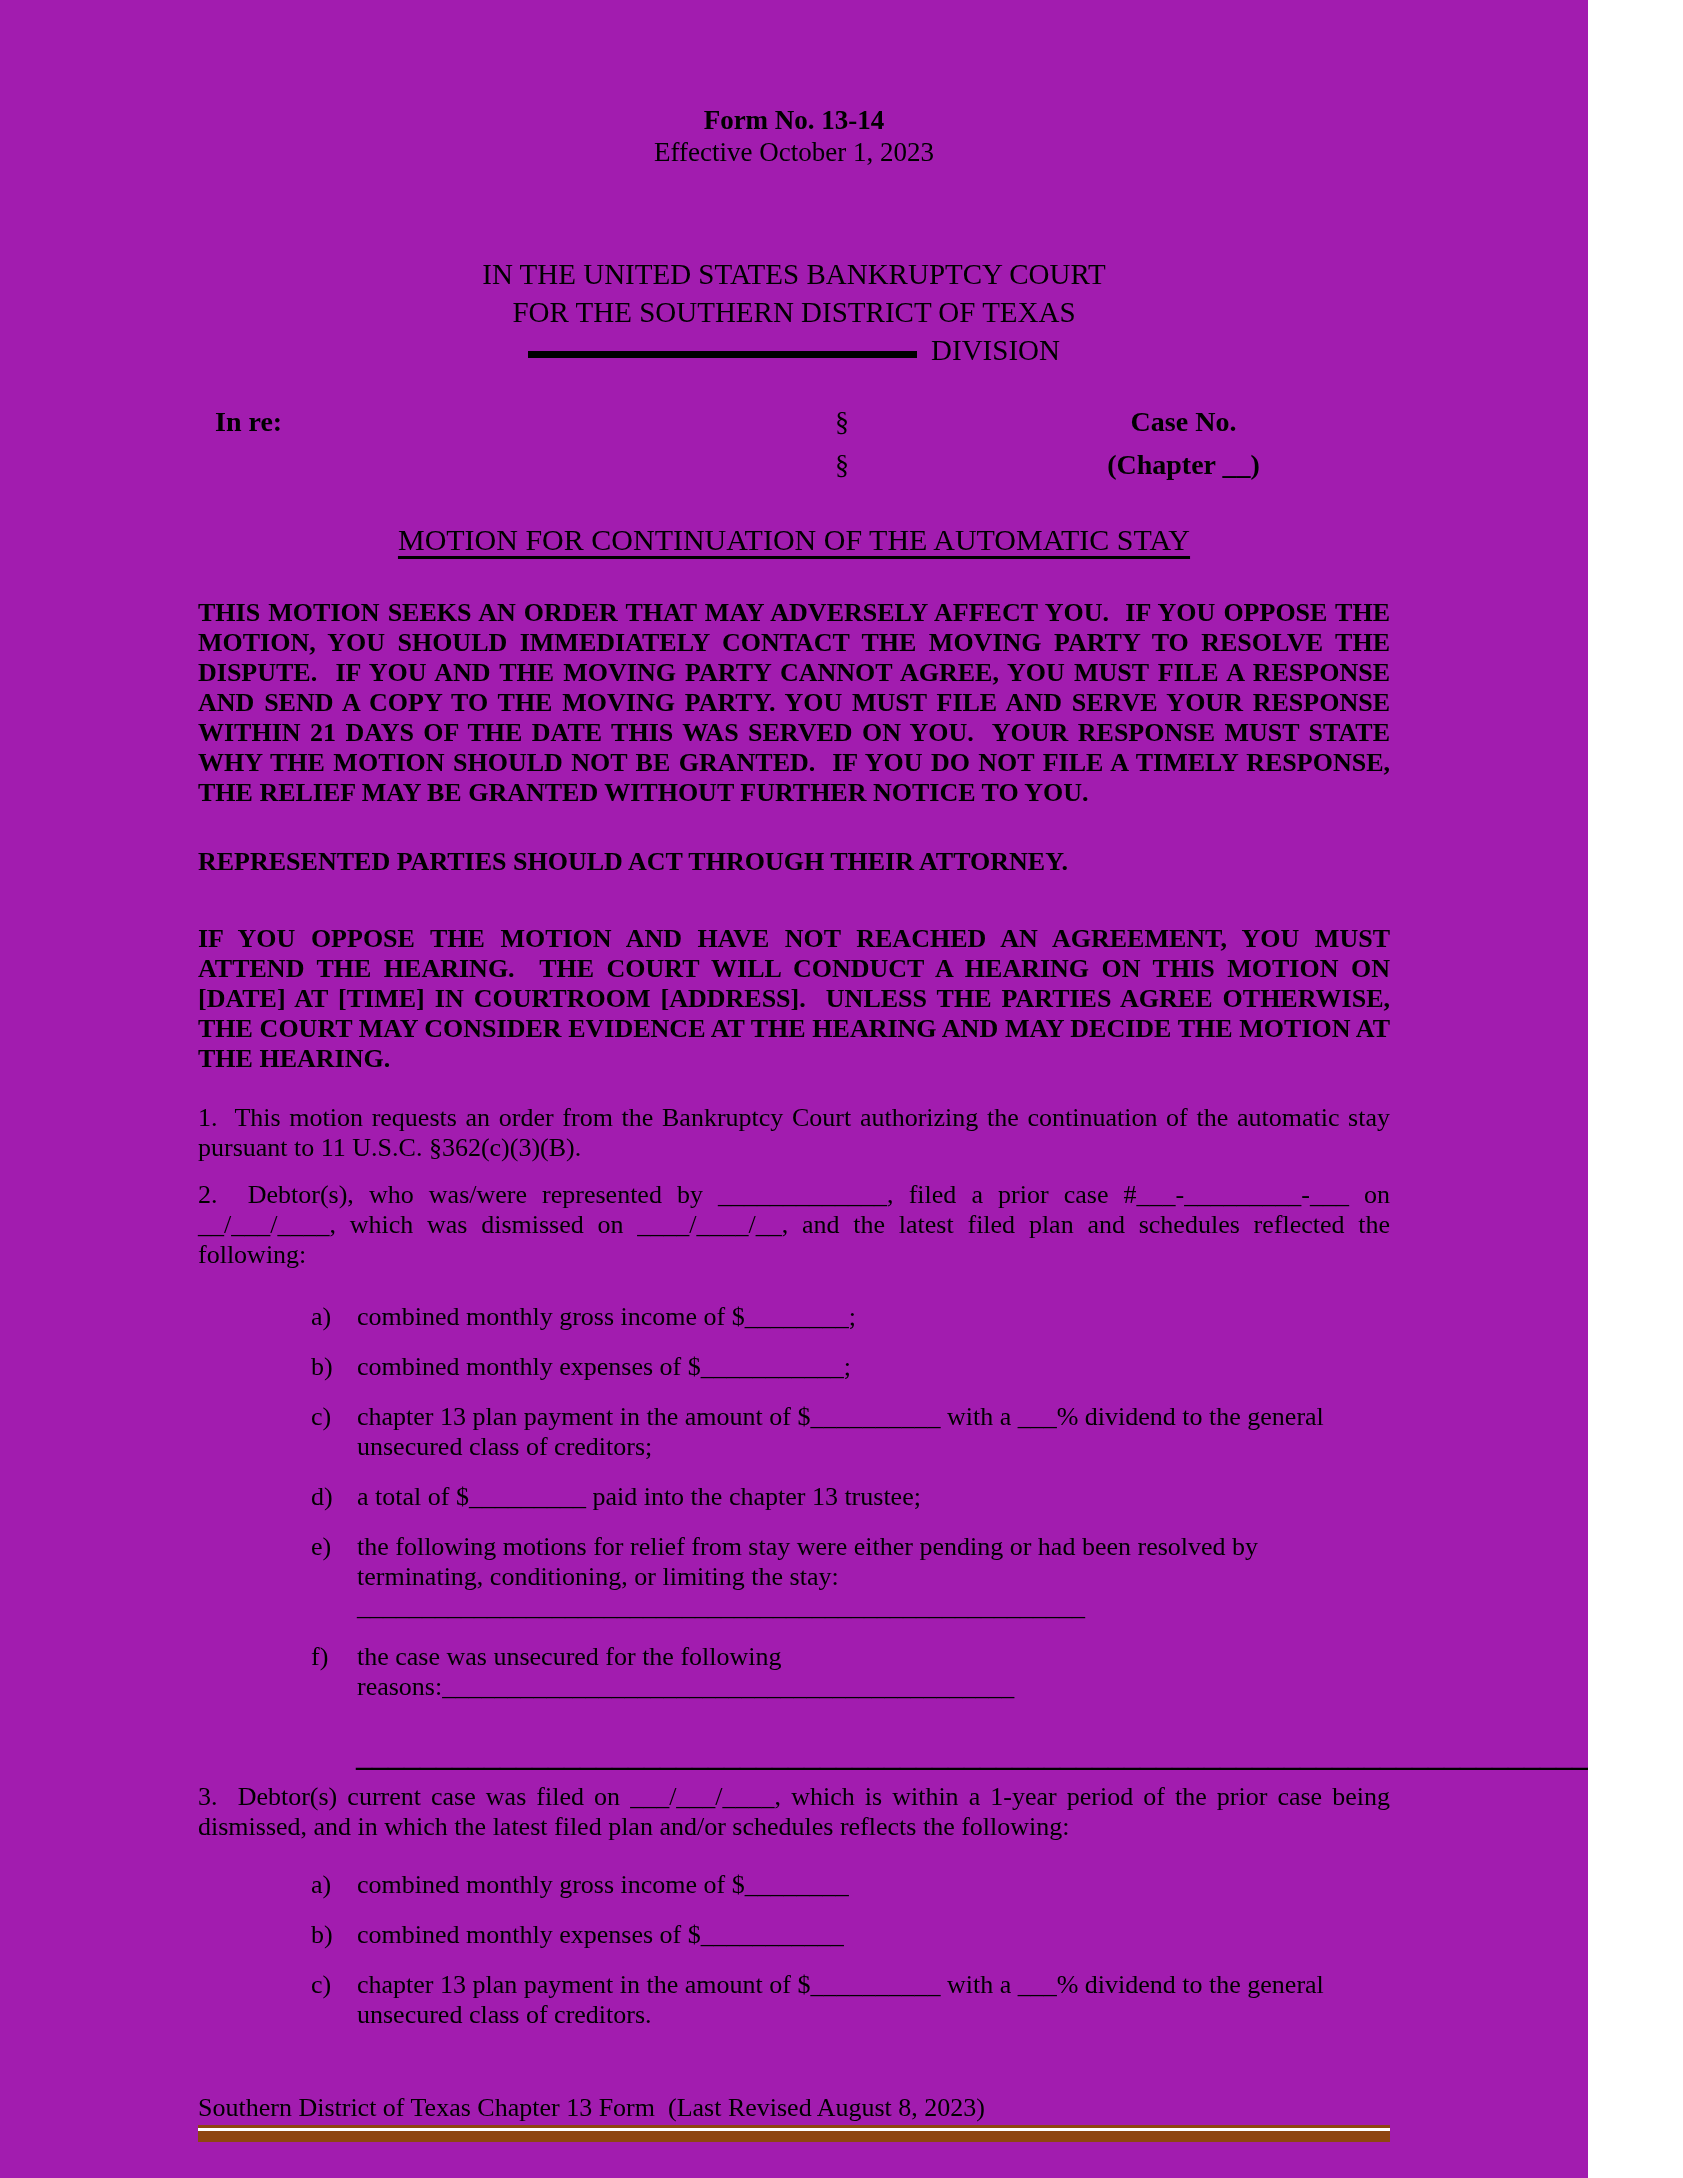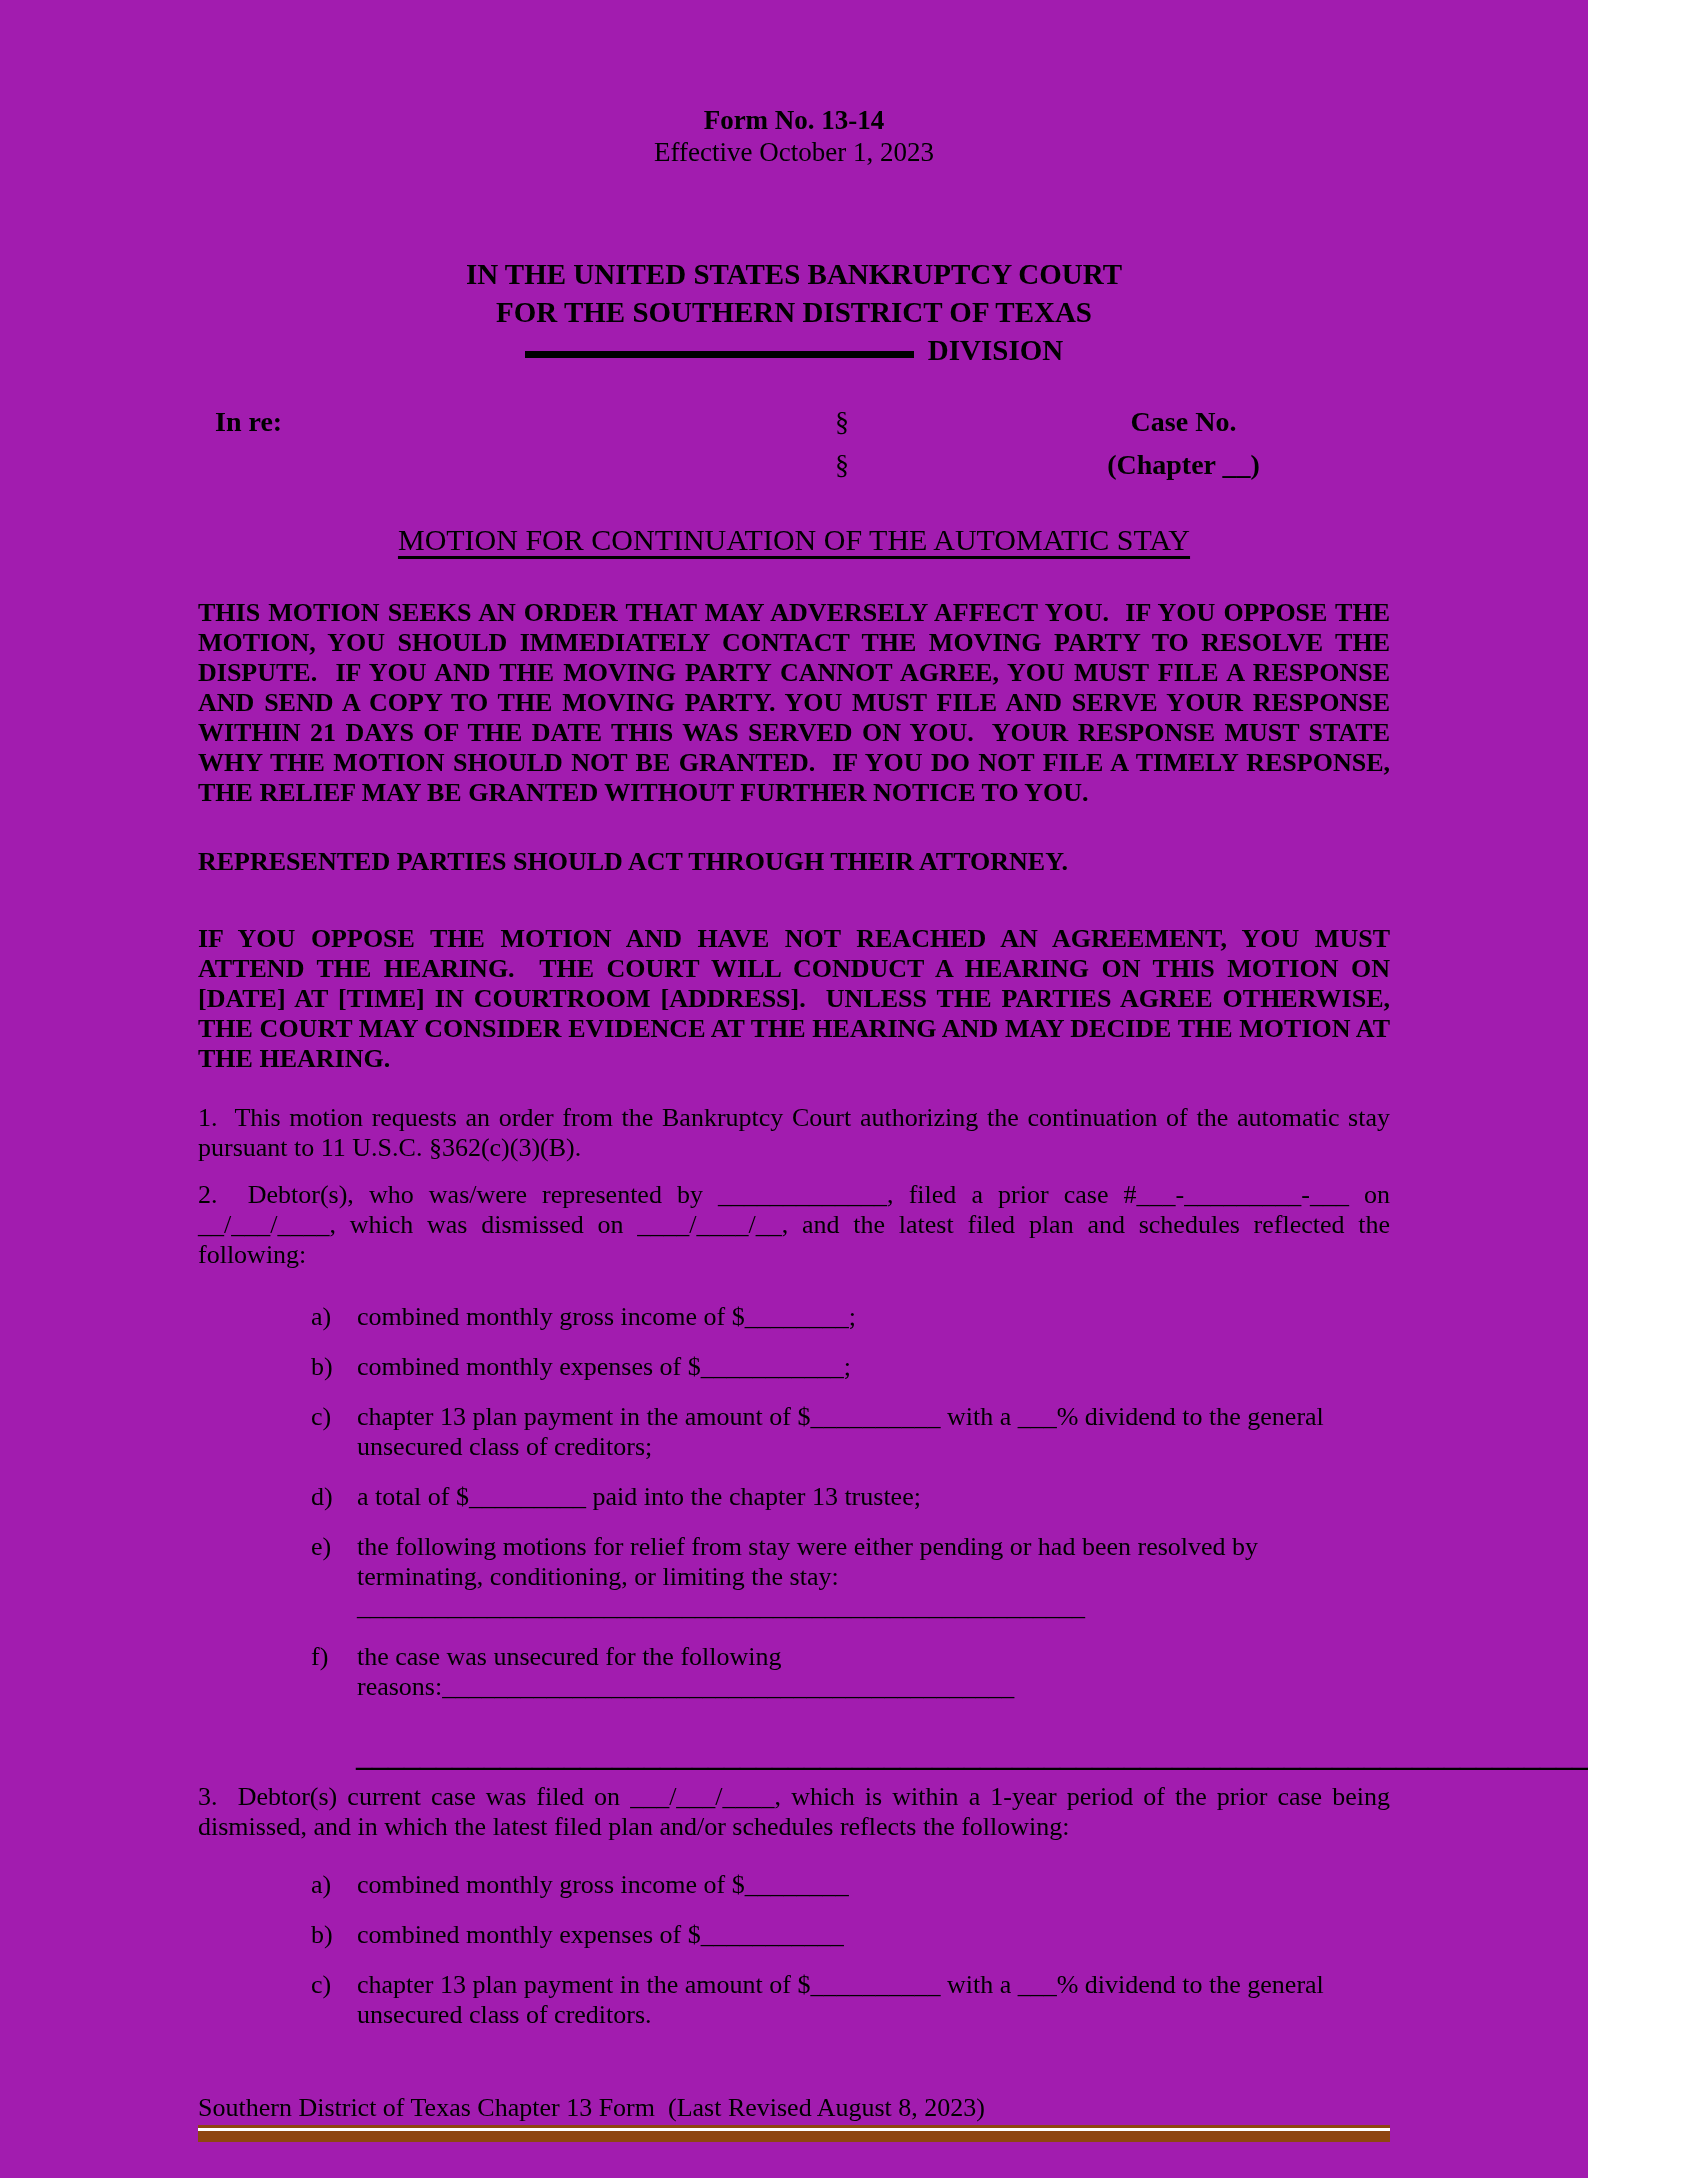--- a/index.html
+++ b/index.html
@@ -10,21 +10,21 @@
     font-family:"Liberation Serif","DejaVu Serif",serif;
     color:#000;
     padding:104px 198px 0 198px;
     position:relative;
     overflow:hidden;
   }
   
   .form-id { text-align:center; font-size:27px; line-height:32px; }
   .form-id .no { font-weight:bold; }
   
-  .court-head { margin-top:87px; text-align:center; font-weight:bold; font-size:29px; line-height:38px; }
+  .court-head { margin-top:87px; text-align:center; font-weight:normal; font-size:29px; line-height:38px; }
   .division-blank {
     display:inline-block; width:389px; height:7px; background:#000;
     vertical-align:2px; margin-right:14px;
   }
   
   .caption {
     margin-top:36px;
     display:grid;
     grid-template-columns:436px 416px 267px;
     grid-row-gap:9px;

